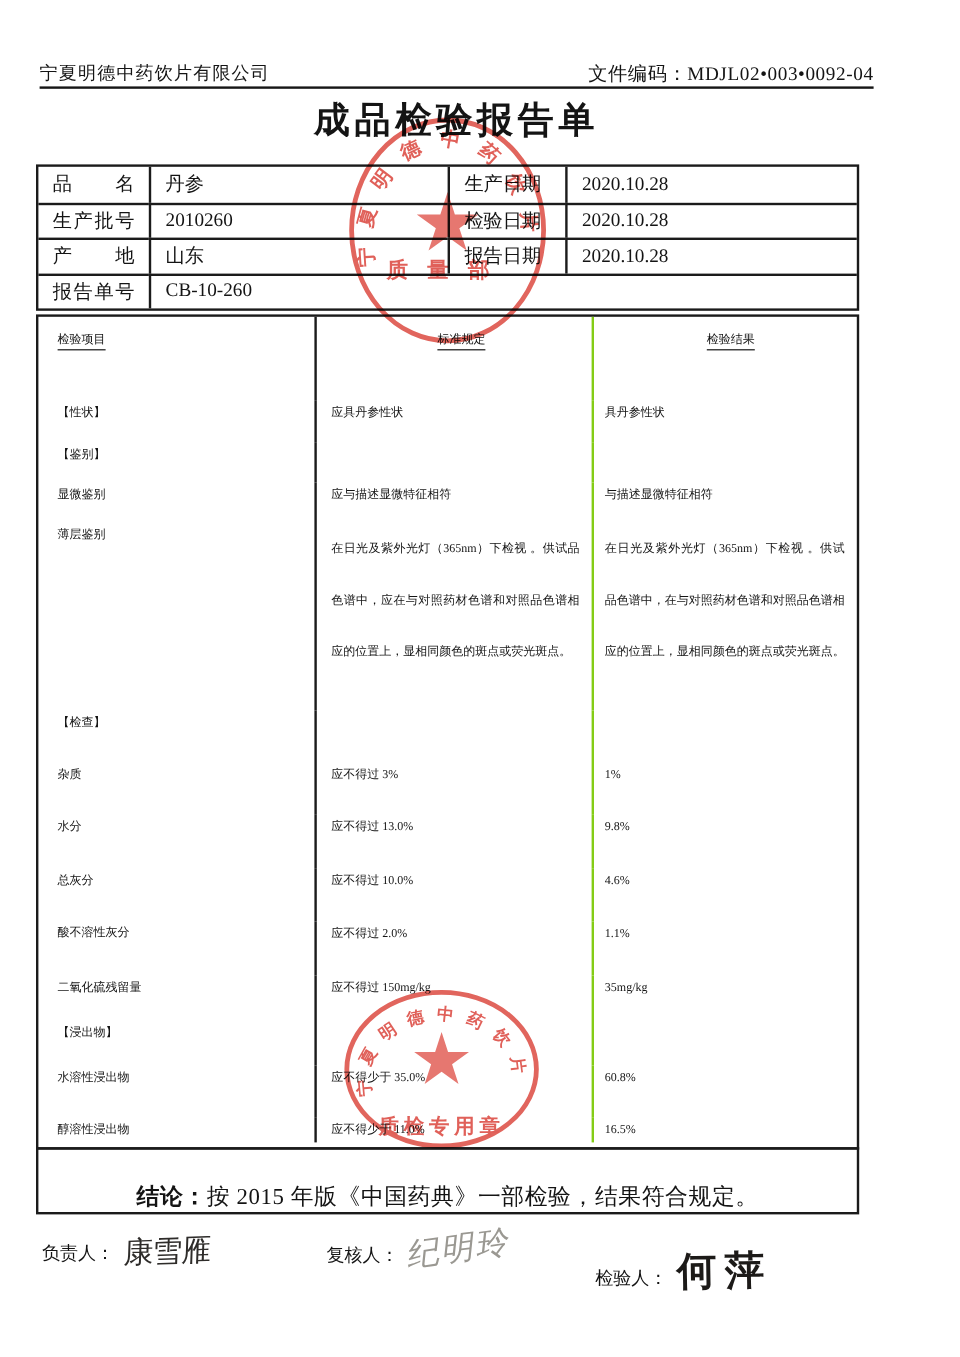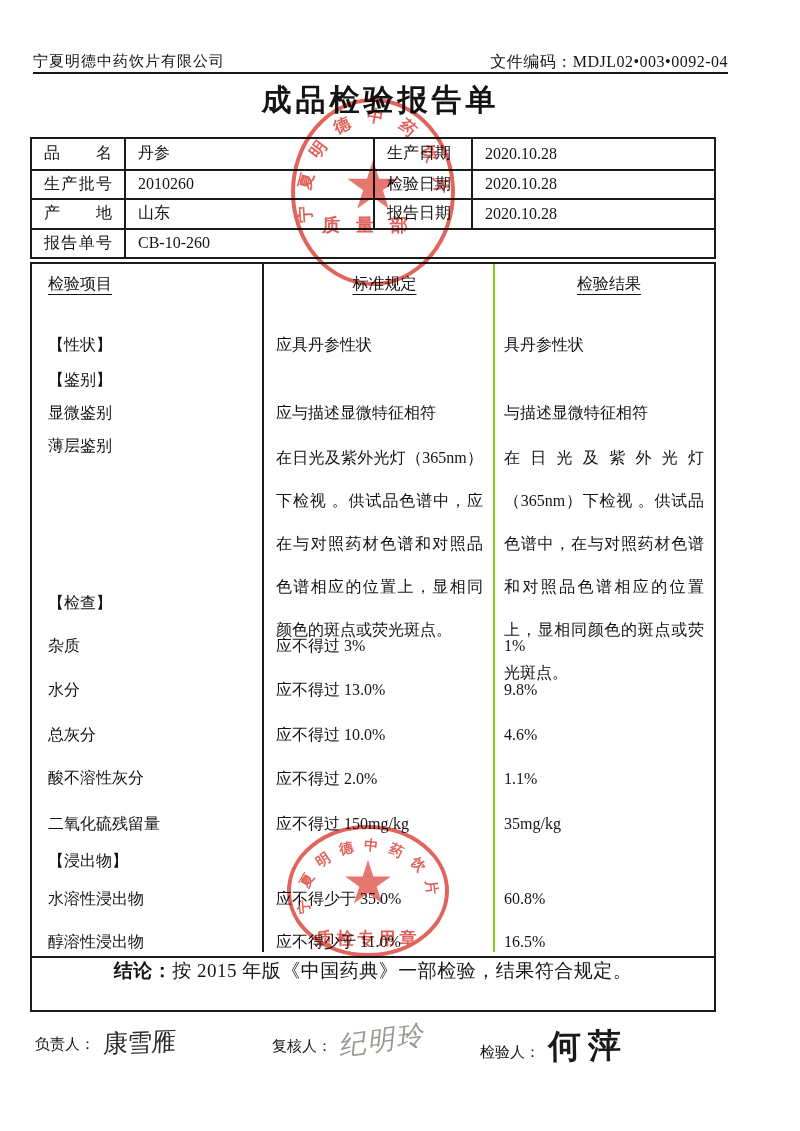--- a/index.html
+++ b/index.html
@@ -21,40 +21,40 @@
   }
   .icell{display:flex;align-items:center;box-sizing:border-box;padding:0 12px;}
   .icell.bt{border-top:2px solid #1b1b1b;}
   .icell.bl{border-left:2px solid #1b1b1b;}
   .ilabel{display:block;width:100%;text-align:justify;text-align-last:justify;}
   .span3{grid-column:2/5;}
   
   .main-table{
     position:absolute;left:30px;top:262px;width:686px;height:696px;box-sizing:border-box;
     border:2px solid #1b1b1b;display:grid;grid-template-columns:230px 231px 221px;
-    grid-auto-flow:row;align-content:start;font-size:16px;
+    grid-auto-flow:row;align-content:start;font-size:10px;
   }
   .mcell{box-sizing:border-box;line-height:20px;padding-top:1px;}
   .mcell.c1{padding-left:16px;}
   .mcell.c2{padding-left:12px;border-left:2px solid #1b1b1b;}
   .mcell.c3{padding-left:9px;border-left:2px solid #84cc16;}
   .mhead{height:70px;padding-top:10px;}
   .mhead.c2,.mhead.c3{text-align:center;}
   .u{text-decoration:underline;text-underline-offset:5px;}
   .long{line-height:43px;padding-right:10px;text-align:justify;overflow:visible;}
   
   .conclusion{
     position:absolute;left:30px;top:956px;width:686px;height:56px;box-sizing:border-box;
-    border:2px solid #1b1b1b;display:flex;align-items:flex-start;justify-content:center;
+    border:2px solid #1b1b1b;display:flex;align-items:flex-end;justify-content:center;
     font-size:19px;letter-spacing:.5px;background:#fff0;
   }
   .b{font-weight:bold;}
   
   .fgroup{position:absolute;top:1024px;font-size:15px;white-space:nowrap;}
-  .g0{left:35px;}.g1{left:272px;}.g2{left:480px;}
+  .g0{left:35px;}.g1{left:272px;}.g2{left:496px;margin-top:13px;}
   .sig{display:inline-block;margin-left:8px;vertical-align:baseline;}
   .sig0{font-size:25px;color:#2e2c2a;transform:rotate(-2deg) skewX(-4deg);position:relative;top:2px;letter-spacing:-1px;}
   .sig1{font-size:27px;color:#9a9892;transform:rotate(-8deg) skewX(-14deg);position:relative;top:-2px;letter-spacing:2px;}
   .sig2{font-size:33px;color:#1c1a18;font-weight:bold;transform:rotate(-1deg);position:relative;top:0px;letter-spacing:7px;}
   
   .stamp{position:absolute;mix-blend-mode:multiply;opacity:.88;}
   .stamp-top{left:287px;top:95px;}
   .stamp-bottom{left:285px;top:824px;}
 </style>
 </head>

